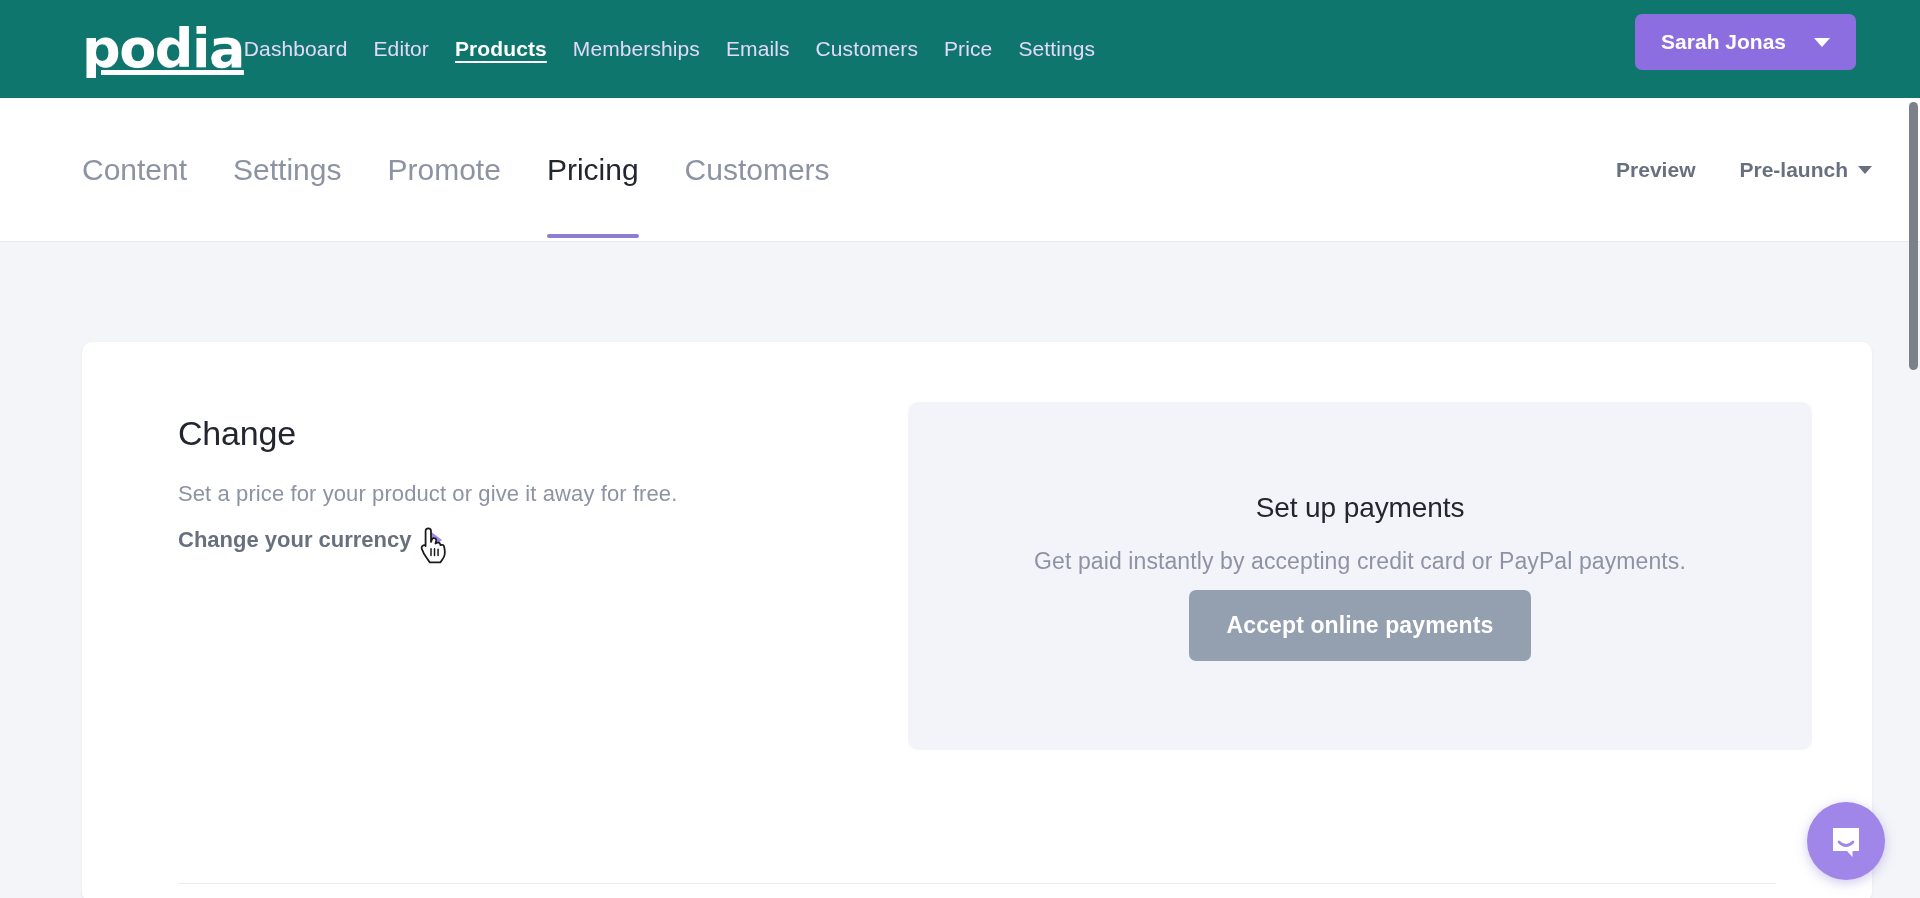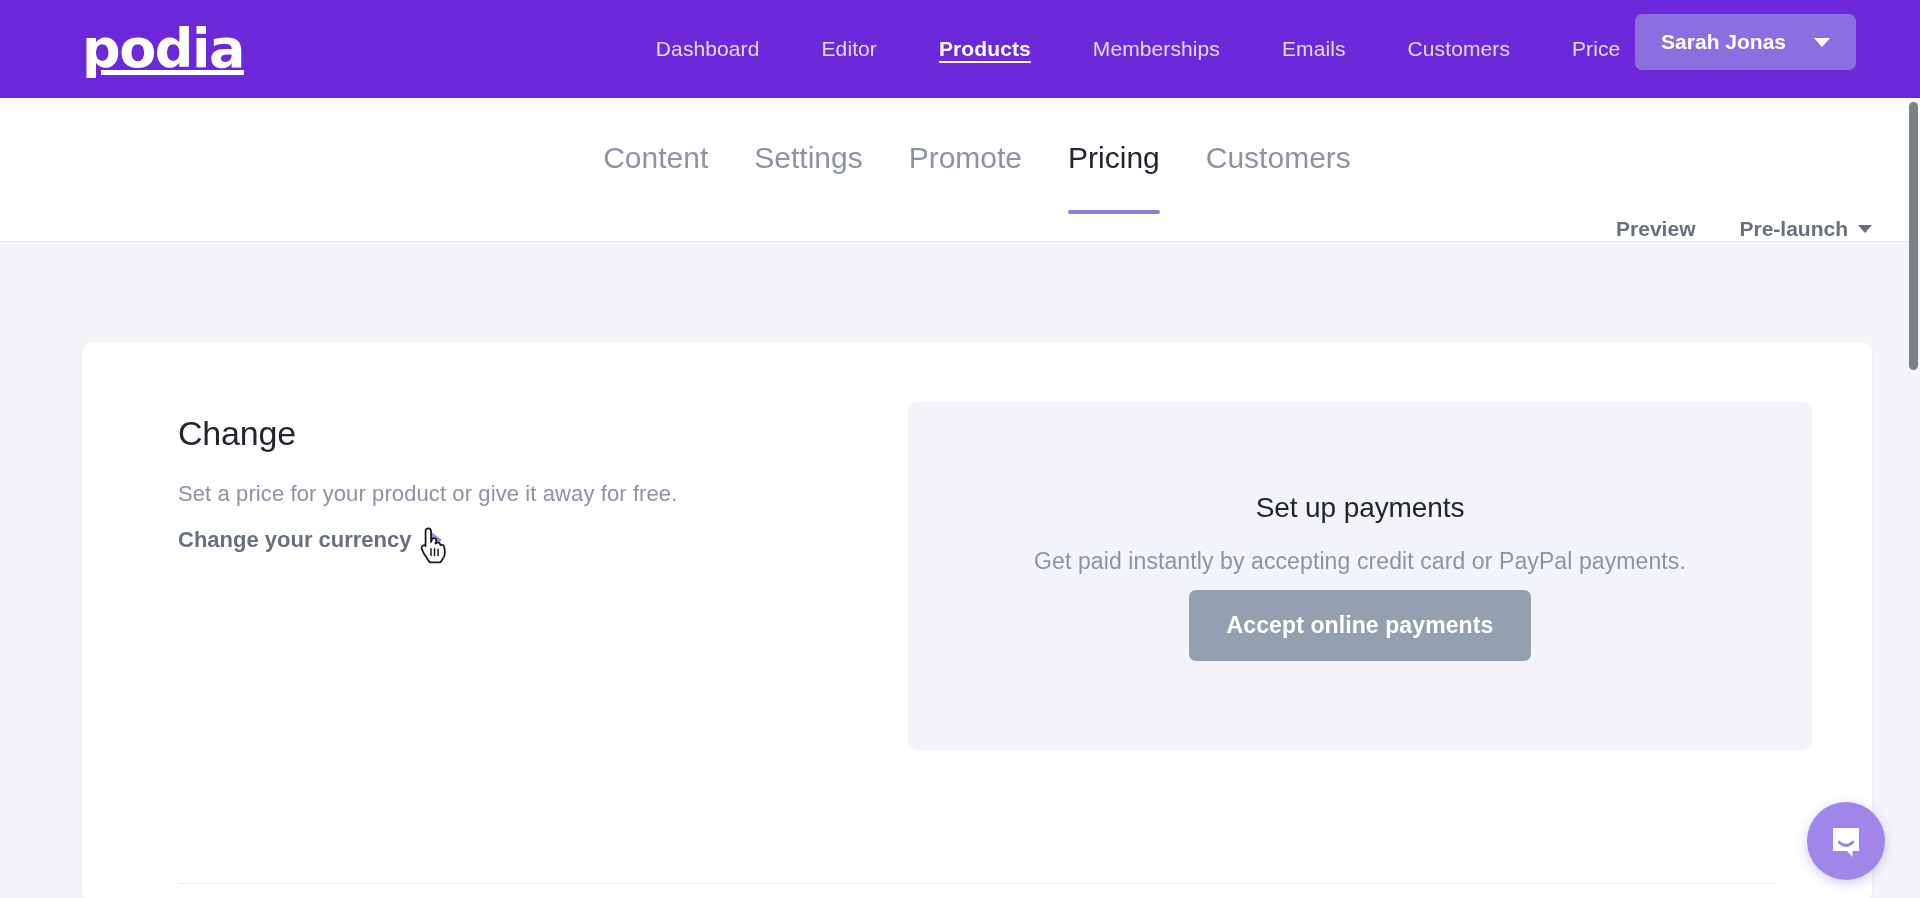--- a/index.html
+++ b/index.html
@@ -13,42 +13,41 @@
 
   body {
     font-family: "Liberation Sans", sans-serif;
     background: #f4f5f9;
     position: relative;
   }
 
   
   .topbar {
     height: 98px;
-    background: #6d28d9;
+    background: #0f766e;
     display: flex;
     align-items: center;
     padding: 0 0 0 82px;
     position: relative;
   }
 
   .logo {
     font-family: "DejaVu Sans", sans-serif;
     font-size: 54px;
     font-weight: 700;
     color: #ffffff;
     letter-spacing: -1.5px;
     line-height: 1;
     user-select: none;
   }
 
   .mainnav {
     display: flex;
     align-items: center;
-    gap: 62px;
-    margin-left: 412px;
+    gap: 26px;
   }
 
   .mainnav a {
     color: #e3d9fa;
     font-size: 21px;
     text-decoration: none;
     letter-spacing: 0.1px;
     white-space: nowrap;
   }
 
@@ -91,21 +90,20 @@
 
   
   .tabbar {
     height: 144px;
     background: #ffffff;
     border-bottom: 1px solid #e8eaf0;
     display: flex;
     align-items: center;
     padding: 0 48px 0 82px;
     position: relative;
-    flex-direction: column;
   }
 
   .tabs {
     display: flex;
     align-items: center;
     gap: 46px;
     height: 100%;
   }
 
   .tab {

